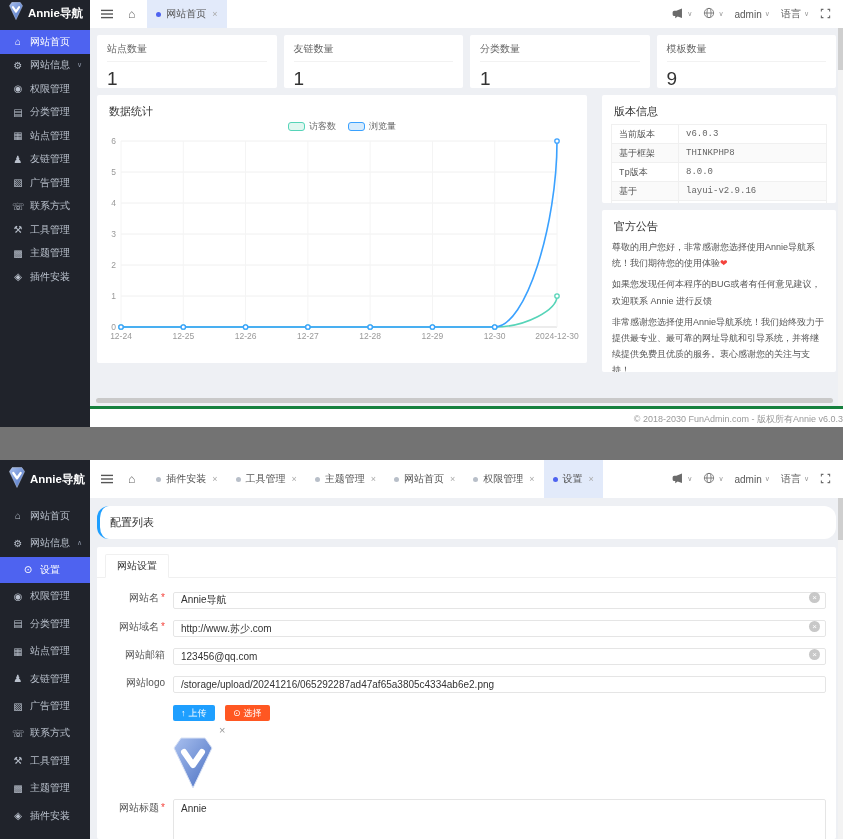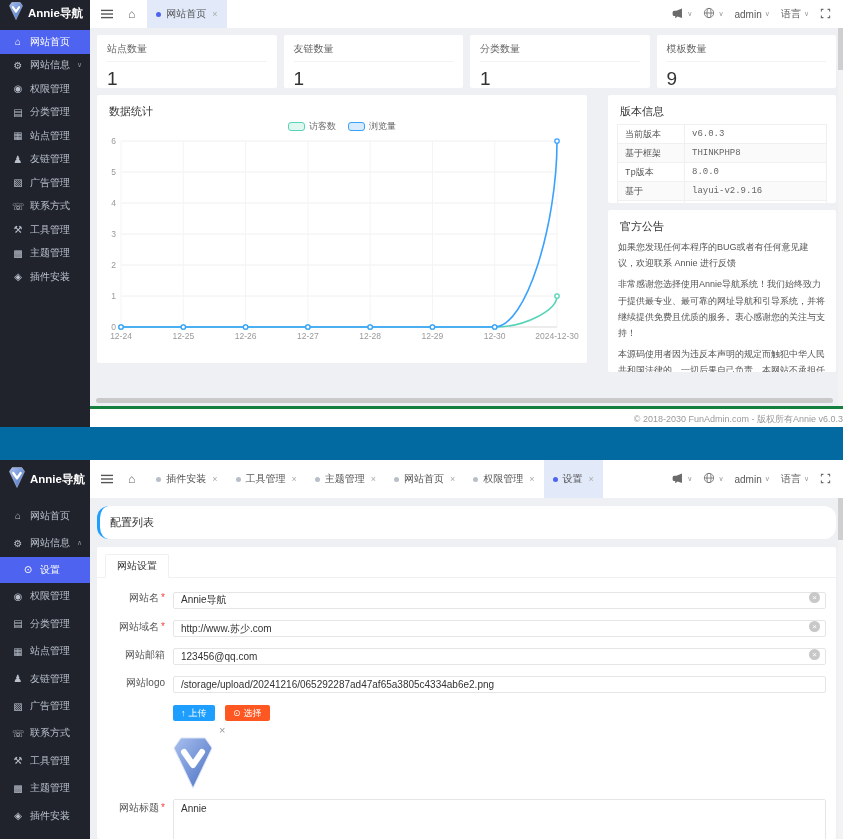--- a/index.html
+++ b/index.html
@@ -1,17 +1,17 @@
 <!DOCTYPE html>
 <html><head>
 <meta charset="utf-8">
 <style>
   html,body{margin:0;padding:0;background:#fff;}
   body{font-family:"Liberation Sans","DejaVu Sans",sans-serif;}
-  .canvas{position:relative;width:843px;height:839px;background:#0369a1;overflow:hidden;}
+  .canvas{position:relative;width:843px;height:839px;background:#737373;overflow:hidden;}
   .shot{position:absolute;left:0;width:843px;background:#eef0f4;overflow:hidden;}
   #shot1{top:0;height:427px;}
   #shot2{top:460px;height:379px;}
 
   
   .sidebar{position:absolute;left:0;top:0;bottom:0;width:90px;background:#20232b;z-index:2;}
   .brand{height:26px;display:flex;align-items:center;padding-left:9px;gap:5px;}
   #shot2 .brand{height:38px;}
   .brand-name{color:#fff;font-size:11.5px;font-weight:bold;white-space:nowrap;}
   .side-nav{padding-top:4px;}
@@ -38,21 +38,21 @@
   .top-right{margin-left:auto;display:flex;align-items:center;gap:3px;font-size:10px;color:#595959;padding-right:8px;}
   .tr-item{display:flex;align-items:center;gap:3px;padding:0 4px;cursor:pointer;}
   .caret{font-size:7px;color:#999;}
 
   
   .content1{position:absolute;top:28px;left:0;right:0;bottom:21px;background:#eef0f4;padding:7px;overflow:hidden;}
   .stats{display:flex;gap:7px;}
   .stat-card{flex:1;background:#fff;border-radius:2px;padding:7px 10px;height:53px;box-sizing:border-box;}
   .stat-label{font-size:10px;color:#666;border-bottom:1px solid #f2f2f2;padding-bottom:5px;}
   .stat-value{font-size:19px;color:#333;margin-top:6px;}
-  .row2{display:flex;gap:21px;margin-top:7px;}
+  .row2{display:flex;gap:15px;margin-top:7px;}
   .card{background:#fff;border-radius:2px;}
   .chart-card{width:490px;height:268px;position:relative;flex:none;}
   .card-title{font-size:11px;color:#333;padding:9px 12px 0;}
   .legend{position:absolute;top:25px;left:0;right:0;display:flex;justify-content:center;gap:12px;align-items:center;}
   .lg-item{display:flex;align-items:center;gap:4px;font-size:9px;color:#666;cursor:pointer;}
   .lg-swatch{width:17px;height:9px;border-radius:3px;border:1px solid;box-sizing:border-box;}
   #chartsvg{position:absolute;left:8px;top:34px;}
   .rightcol{flex:1;display:flex;flex-direction:column;gap:7px;}
   .vcard{height:108px;overflow:hidden;}
   .vtable{width:calc(100% - 18px);margin:5px 9px;border-collapse:collapse;font-size:9px;color:#666;}
@@ -313,20 +313,21 @@
                     <tr>
                       <td>基于</td>
                       <td>Requirejs</td>
                     </tr>
                   </tbody>
                 </table>
             </div>
             <div class="card ncard">
               <div class="card-title">官方公告</div>
               <div>
+                  <div class="np">尊敬的用户您好，非常感谢您选择使用Annie导航系统！我们期待您的使用体验<span class="heart">❤</span></div>
                   <div class="np">如果您发现任何本程序的BUG或者有任何意见建议，欢迎联系 Annie 进行反馈</div>
                   <div class="np">非常感谢您选择使用Annie导航系统！我们始终致力于提供最专业、最可靠的网址导航和引导系统，并将继续提供免费且优质的服务。衷心感谢您的关注与支持！</div>
                   <div class="np">本源码使用者因为违反本声明的规定而触犯中华人民共和国法律的，一切后果自己负责，本网站不承担任何责任。</div>
                 </div>
             </div>
           </div>
         </div>
       </div>
       <div class="hscroll"></div>
       <div class="vtrack">

